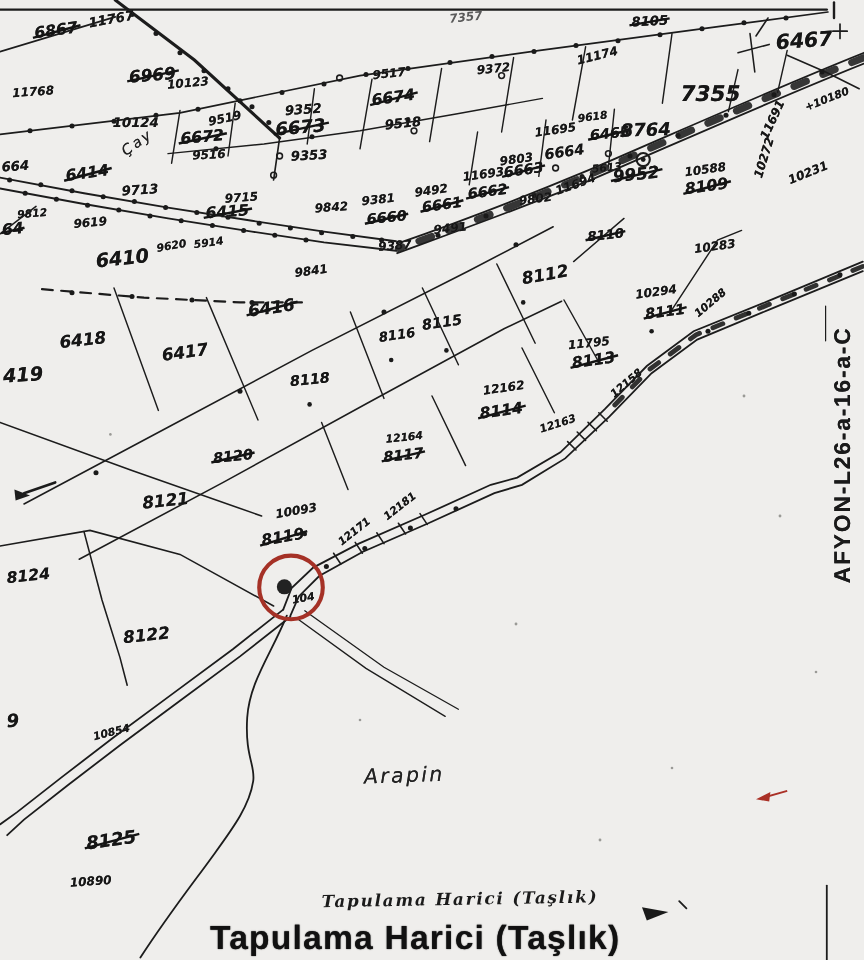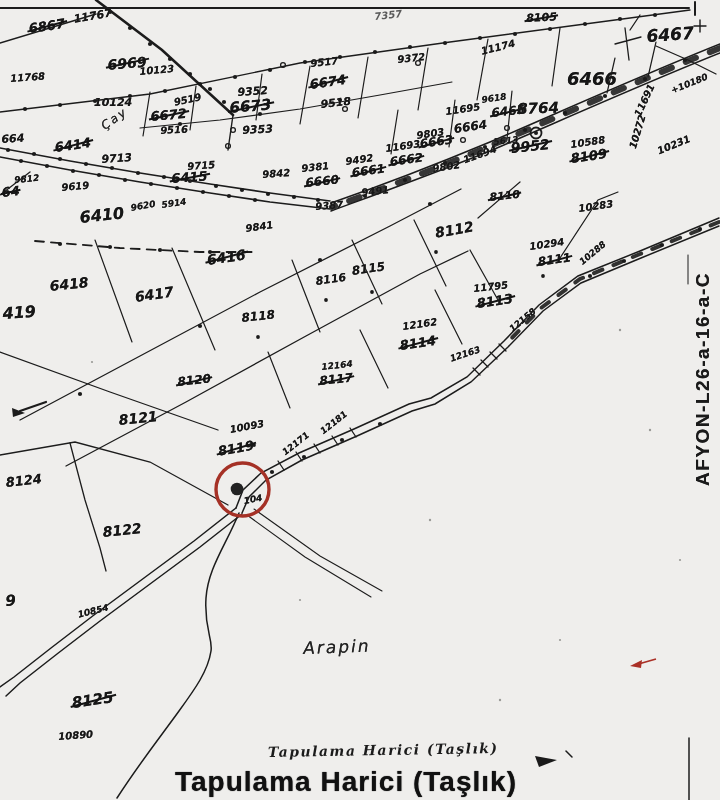--- a/index.html
+++ b/index.html
@@ -229,21 +229,21 @@
       <div class="lbl" style="left: 237px; top: 87px; font-size: 11px; transform: rotate(-4deg);">9352</div>
       <div class="lbl struck" style="left: 229px; top: 101px; font-size: 15px; transform: rotate(-5deg);">6673</div>
       <div class="lbl" style="left: 242px; top: 125px; font-size: 11px; transform: rotate(-3deg);">9353</div>
       <div class="lbl" style="left: 310px; top: 59px; font-size: 10px; transform: rotate(-6deg);">9517</div>
       <div class="lbl struck" style="left: 309px; top: 78px; font-size: 13px; transform: rotate(-8deg);">6674</div>
       <div class="lbl" style="left: 320px; top: 99px; font-size: 11px; transform: rotate(-6deg);">9518</div>
       <div class="lbl faint" style="left: 374px; top: 12px; font-size: 10px; transform: rotate(-6deg);">7357</div>
       <div class="lbl" style="left: 397px; top: 55px; font-size: 10px; transform: rotate(-6deg);">9372</div>
       <div class="lbl" style="left: 480px; top: 47px; font-size: 10px; transform: rotate(-14deg);">11174</div>
       <div class="lbl struck" style="left: 526px; top: 13px; font-size: 11px; transform: rotate(-3deg);">8105</div>
-      <div class="lbl" style="left: 567px; top: 70px; font-size: 18px; transform: rotate(0deg);">6466</div>
+      <div class="lbl" style="left: 567px; top: 70px; font-size: 18px; transform: rotate(0deg);">7355</div>
       <div class="lbl" style="left: 646px; top: 28px; font-size: 17px; transform: rotate(-4deg);">6467</div>
       <div class="lbl" style="left: 1px; top: 134px; font-size: 11px; transform: rotate(-4deg);">664</div>
       <div class="lbl struck" style="left: 54px; top: 141px; font-size: 13px; transform: rotate(-8deg);">6414</div>
       <div class="lbl" style="left: 101px; top: 154px; font-size: 11px; transform: rotate(-4deg);">9713</div>
       <div class="lbl place" style="left: 99px; top: 122px; font-size: 12px; transform: rotate(-35deg);">Çay</div>
       <div class="lbl" style="left: 14px; top: 176px; font-size: 9px; transform: rotate(-5deg);">9812</div>
       <div class="lbl struck" style="left: 1px; top: 186px; font-size: 13px; transform: rotate(-6deg);">64</div>
       <div class="lbl" style="left: 61px; top: 183px; font-size: 10px; transform: rotate(-5deg);">9619</div>
       <div class="lbl" style="left: 187px; top: 162px; font-size: 10px; transform: rotate(-4deg);">9715</div>
       <div class="lbl struck" style="left: 171px; top: 172px; font-size: 13px; transform: rotate(-4deg);">6415</div>

